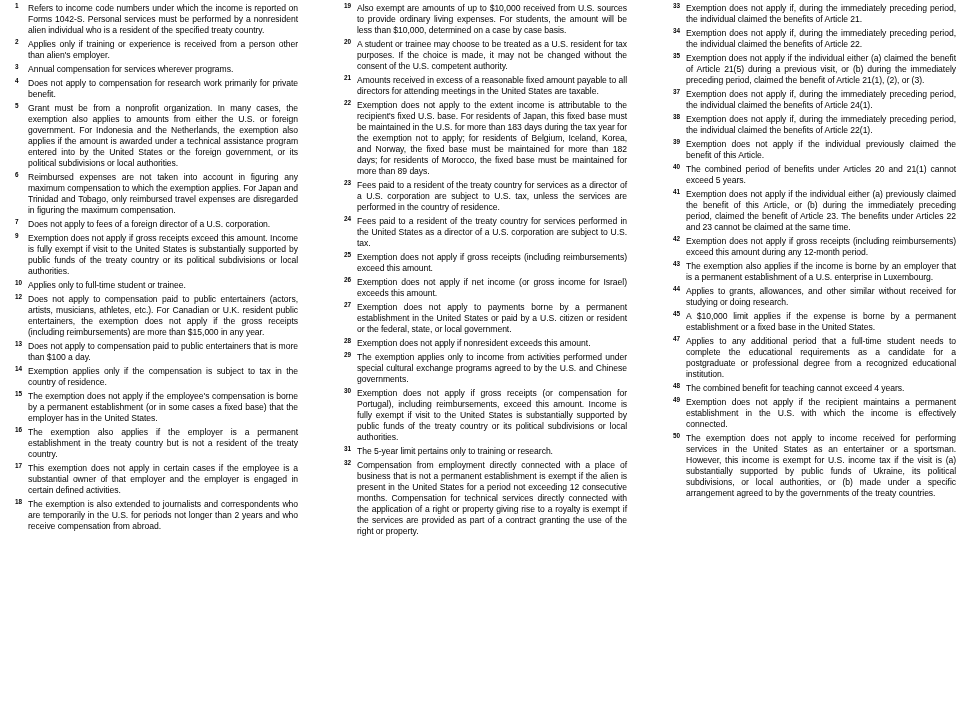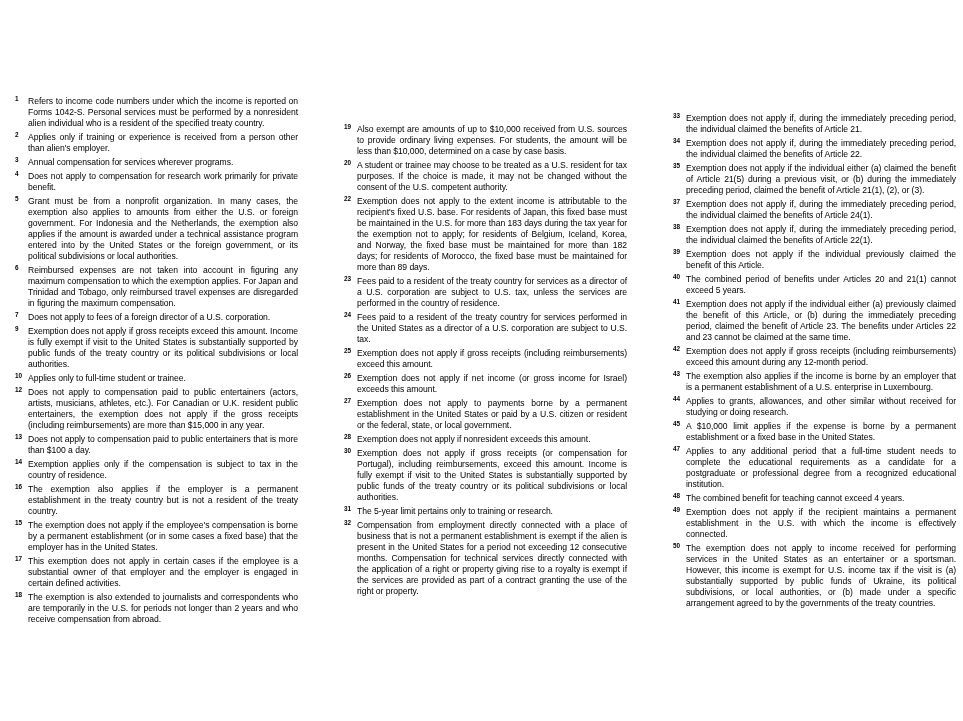--- a/index.html
+++ b/index.html
@@ -15,21 +15,20 @@
     overflow: hidden;
   }
   .page {
     box-sizing: border-box;
     width: 963px;
     height: 721px;
     padding: 3px 10px 0 14px;
     display: flex;
     gap: 45px;
     overflow: hidden;
-    align-items: center;
   }
   .col {
     flex: 0 0 284px;
     width: 284px;
   }
   .fn {
     position: relative;
     padding-left: 14px;
     margin-bottom: 3px;
     font-size: 8.6px;
@@ -97,45 +96,48 @@
 
       <div class="fn">
         <span class="sup">13</span><span>Does not apply to compensation paid to public entertainers that is more than $100 a day.</span>
       </div>
 
       <div class="fn">
         <span class="sup">14</span><span>Exemption applies only if the compensation is subject to tax in the country of residence.</span>
       </div>
 
       <div class="fn">
+        <span class="sup">15</span><span>The exemption does not apply if the employee's compensation is borne by a permanent establishment (or in some cases a fixed base) that the employer has in the United States.</span>
+      </div>
+
+      <div class="fn">
         <span class="sup">16</span><span>The exemption also applies if the employer is a permanent establishment in the treaty country but is not a resident of the treaty country.</span>
-      </div>
-
-      <div class="fn">
-        <span class="sup">15</span><span>The exemption does not apply if the employee's compensation is borne by a permanent establishment (or in some cases a fixed base) that the employer has in the United States.</span>
       </div>
 
       <div class="fn">
         <span class="sup">17</span><span>This exemption does not apply in certain cases if the employee is a substantial owner of that employer and the employer is engaged in certain defined activities.</span>
       </div>
 
       <div class="fn">
         <span class="sup">18</span><span>The exemption is also extended to journalists and correspondents who are temporarily in the U.S. for periods not longer than 2 years and who receive compensation from abroad.</span>
       </div>
     </div>
   <div class="col">
 
       <div class="fn">
         <span class="sup">19</span><span>Also exempt are amounts of up to $10,000 received from U.S. sources to provide ordinary living expenses. For students, the amount will be less than $10,000, determined on a case by case basis.</span>
       </div>
 
       <div class="fn">
         <span class="sup">20</span><span>A student or trainee may choose to be treated as a U.S. resident for tax purposes. If the choice is made, it may not be changed without the consent of the U.S. competent authority.</span>
       </div>
 
+      <div class="fn">
+        <span class="sup">21</span><span>Amounts received in excess of a reasonable fixed amount payable to all directors for attending meetings in the United States are taxable.</span>
+      </div>
 
       <div class="fn">
         <span class="sup">22</span><span>Exemption does not apply to the extent income is attributable to the recipient's fixed U.S. base. For residents of Japan, this fixed base must be maintained in the U.S. for more than 183 days during the tax year for the exemption not to apply; for residents of Belgium, Iceland, Korea, and Norway, the fixed base must be maintained for more than 182 days; for residents of Morocco, the fixed base must be maintained for more than 89 days.</span>
       </div>
 
       <div class="fn">
         <span class="sup">23</span><span>Fees paid to a resident of the treaty country for services as a director of a U.S. corporation are subject to U.S. tax, unless the services are performed in the country of residence.</span>
       </div>
 
       <div class="fn">
@@ -151,20 +153,23 @@
       </div>
 
       <div class="fn">
         <span class="sup">27</span><span>Exemption does not apply to payments borne by a permanent establishment in the United States or paid by a U.S. citizen or resident or the federal, state, or local government.</span>
       </div>
 
       <div class="fn">
         <span class="sup">28</span><span>Exemption does not apply if nonresident exceeds this amount.</span>
       </div>
 
+      <div class="fn">
+        <span class="sup">29</span><span>The exemption applies only to income from activities performed under special cultural exchange programs agreed to by the U.S. and Chinese governments.</span>
+      </div>
 
       <div class="fn">
         <span class="sup">30</span><span>Exemption does not apply if gross receipts (or compensation for Portugal), including reimbursements, exceed this amount. Income is fully exempt if visit to the United States is substantially supported by public funds of the treaty country or its political subdivisions or local authorities.</span>
       </div>
 
       <div class="fn">
         <span class="sup">31</span><span>The 5-year limit pertains only to training or research.</span>
       </div>
 
       <div class="fn">

